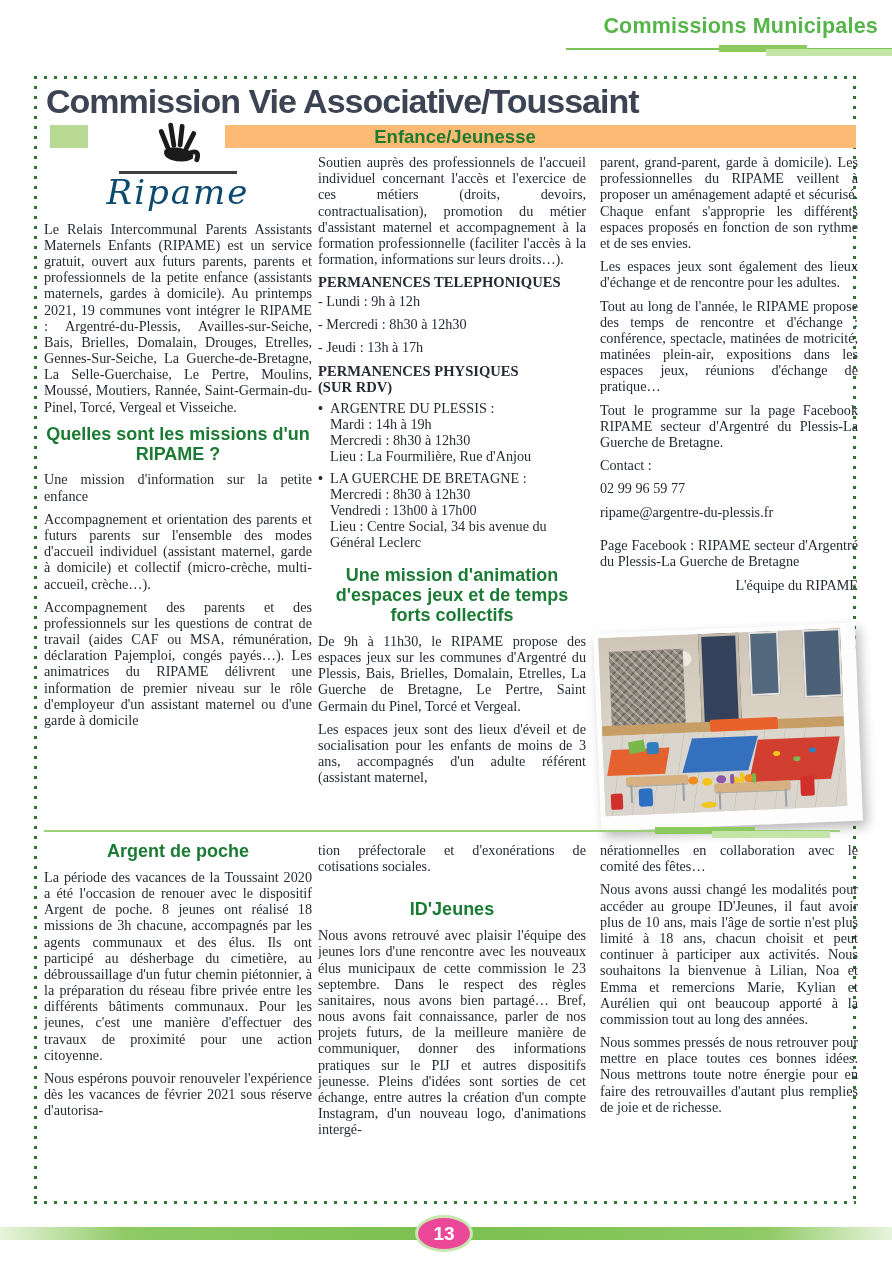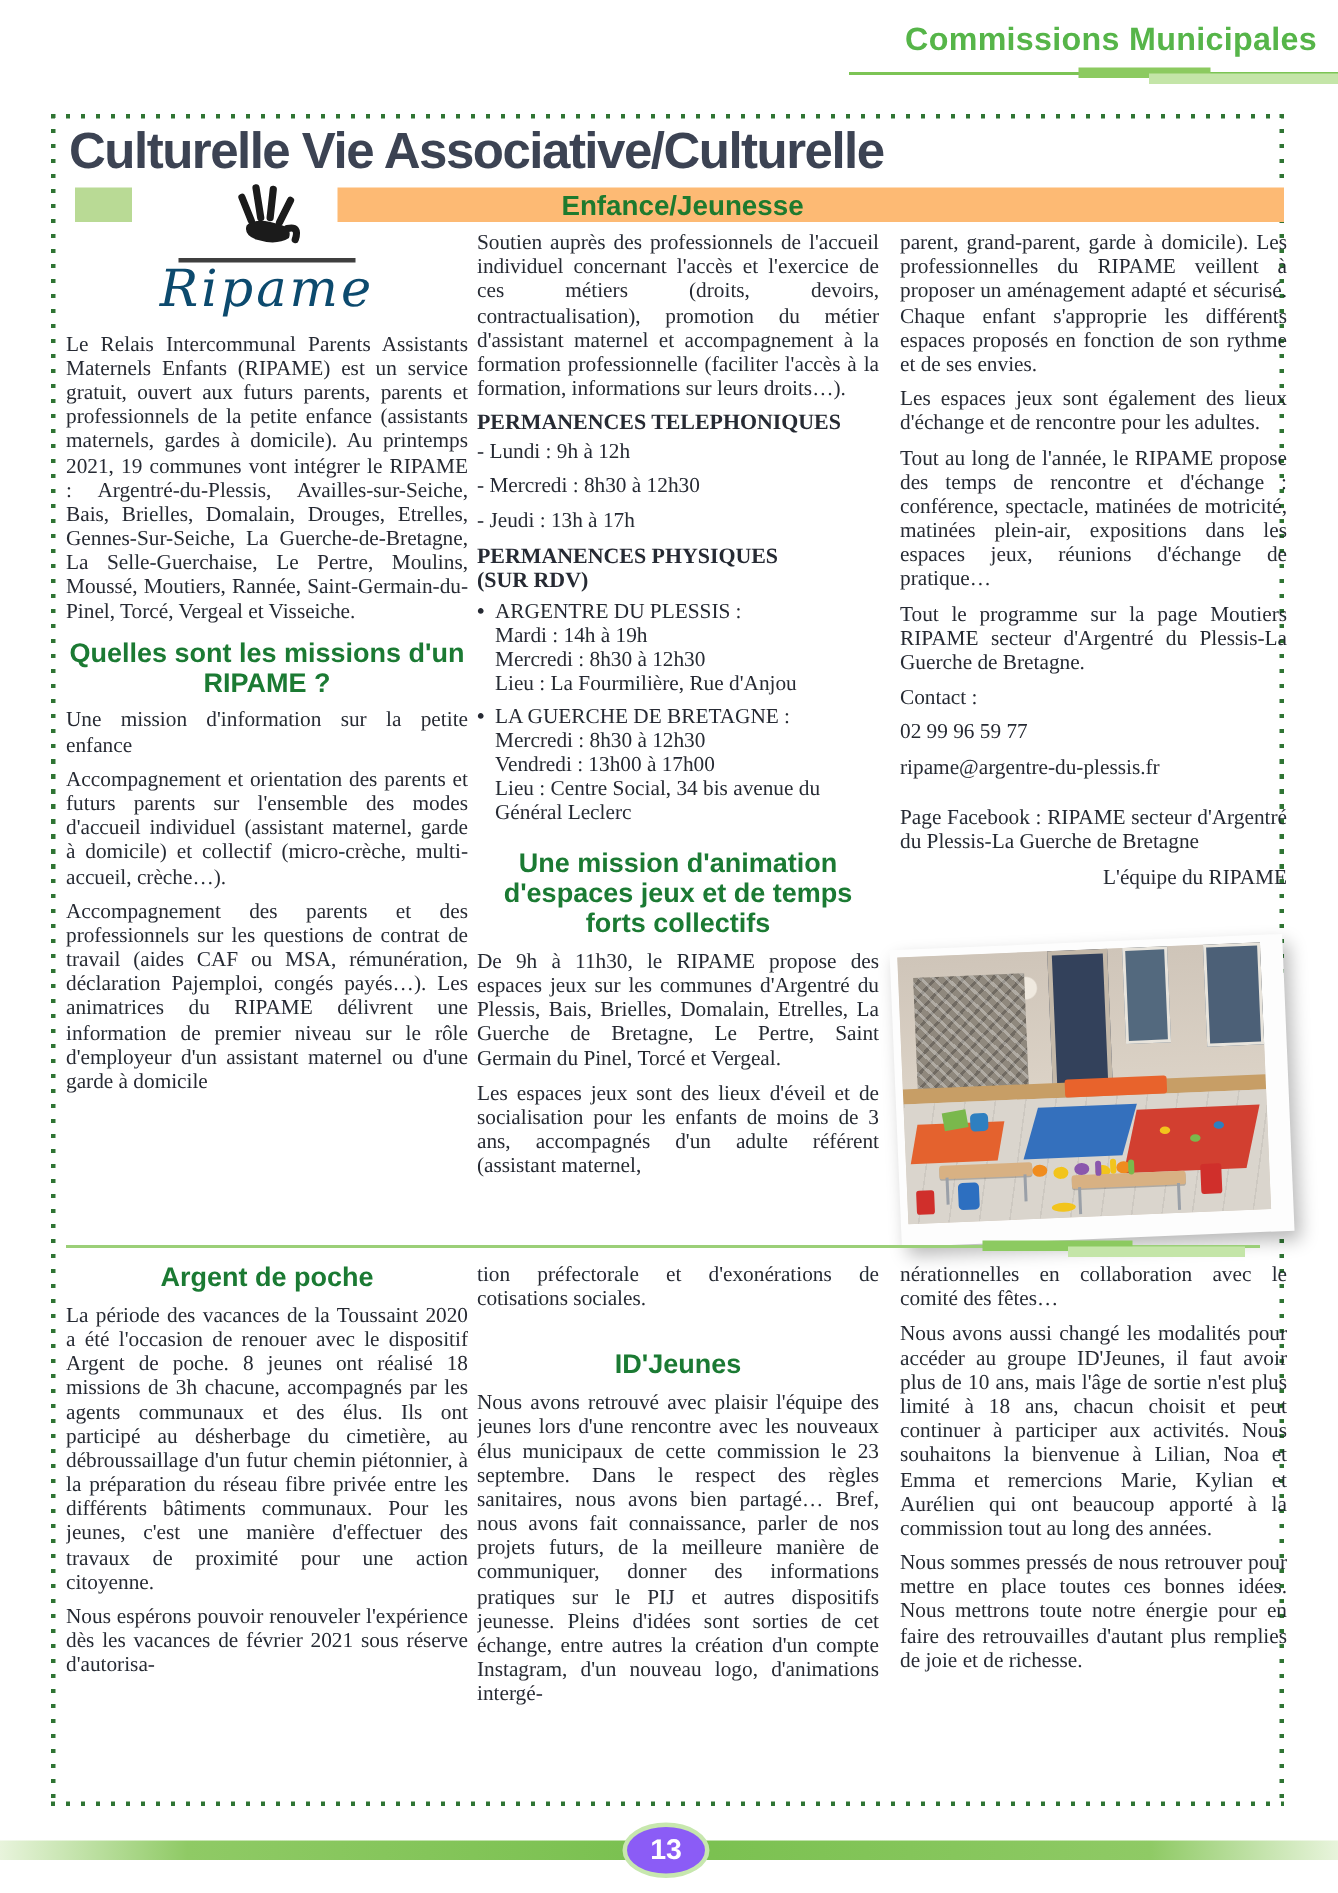--- a/index.html
+++ b/index.html
@@ -80,21 +80,21 @@
   .dot{position:absolute;width:10px;height:8px;border-radius:50%;}
   .table{position:absolute;background:#d8b183;height:9px;border-radius:2px;box-shadow:0 1px 0 rgba(0,0,0,.2);}
   .leg{position:absolute;width:2px;background:#9aa0a8;}
   .chair{position:absolute;background:#d02f2b;border-radius:2px;}
   .ph-bag{left:34px;top:152px;width:14px;height:18px;background:#2d6fc0;border-radius:3px;}
   .ph-plate{left:96px;top:168px;width:16px;height:6px;background:#f2c41c;border-radius:50%;}
   .bottle{position:absolute;width:4px;height:10px;border-radius:2px;}
   
   .footer-bar{position:absolute;left:0;top:1227px;width:892px;height:13px;
        background:linear-gradient(90deg,#e8f4dc 0%,#8fca65 14%,#79c04f 50%,#8fca65 86%,#e8f4dc 100%);}
-  .page-badge{position:absolute;left:415px;top:1215px;width:58px;height:37px;background:#8b5cf6;
+  .page-badge{position:absolute;left:415px;top:1215px;width:58px;height:37px;background:#ec4899;
        border:3px solid #c7e7ae;border-radius:50%;box-sizing:border-box;
        color:#fff;font-family:"Liberation Sans",sans-serif;font-weight:700;font-size:19px;
        text-align:center;line-height:31px;}
 </style>
 </head>
 <body>
 
 <div class="page">
 
   <div class="hdr-label">Commissions Municipales</div>
@@ -102,21 +102,21 @@
   <div class="hr-dark"></div>
   <div class="hr-light"></div>
 
   <div class="frame">
     <div class="e top"></div>
       <div class="e bot"></div>
       <div class="e lft"></div>
       <div class="e rgt"></div>
   </div>
 
-  <div class="title">Culturelle Vie Associative/Culturelle</div>
+  <div class="title">Commission Vie Associative/Toussaint</div>
   <div class="green-block"></div>
   <div class="banner">
     <span>Enfance/Jeunesse</span>
   </div>
 
   <div class="col col-left">
     <div class="logo">
       <span>
         <svg width="50" height="46" viewBox="0 0 46 44" aria-hidden="true">
           <g stroke="#1b1b1b" stroke-width="4.6" stroke-linecap="round" fill="none">
@@ -163,21 +163,21 @@
     </div>
     <div class="green-head" style="margin-top:16px">Une mission d'animation d'espaces jeux et de temps forts collectifs</div>
     <p>De 9h à 11h30, le RIPAME propose des espaces jeux sur les communes d'Argentré du Plessis, Bais, Brielles, Domalain, Etrelles, La Guerche de Bretagne, Le Pertre, Saint Germain du Pinel, Torcé et Vergeal.</p>
     <p>Les espaces jeux sont des lieux d'éveil et de socialisation pour les enfants de moins de 3 ans, accompagnés d'un adulte référent (assistant maternel,</p>
   </div>
 
   <div class="col col-right">
     <p>parent, grand-parent, garde à domicile). Les professionnelles du RIPAME veillent à proposer un aménagement adapté et sécurisé. Chaque enfant s'approprie les différents espaces proposés en fonction de son rythme et de ses envies.</p>
     <p>Les espaces jeux sont également des lieux d'échange et de rencontre pour les adultes.</p>
     <p>Tout au long de l'année, le RIPAME propose des temps de rencontre et d'échange : conférence, spectacle, matinées de motricité, matinées plein-air, expositions dans les espaces jeux, réunions d'échange de pratique…</p>
-    <p>Tout le programme sur la page Moutiers RIPAME secteur d'Argentré du Plessis-La Guerche de Bretagne.</p>
+    <p>Tout le programme sur la page Facebook RIPAME secteur d'Argentré du Plessis-La Guerche de Bretagne.</p>
     <p class="plain-line contact-label">Contact :</p>
     <p class="plain-line">02 99 96 59 77</p>
     <p class="plain-line" style="margin-bottom:17px">ripame@argentre-du-plessis.fr</p>
     <p>Page Facebook : RIPAME secteur d'Argentré du Plessis-La Guerche de Bretagne</p>
     <div class="sig">L'équipe du RIPAME</div>
   </div>
 
   <div class="photo-frame">
     <div class="photo">
       <div class="ph ph-wall"></div>

